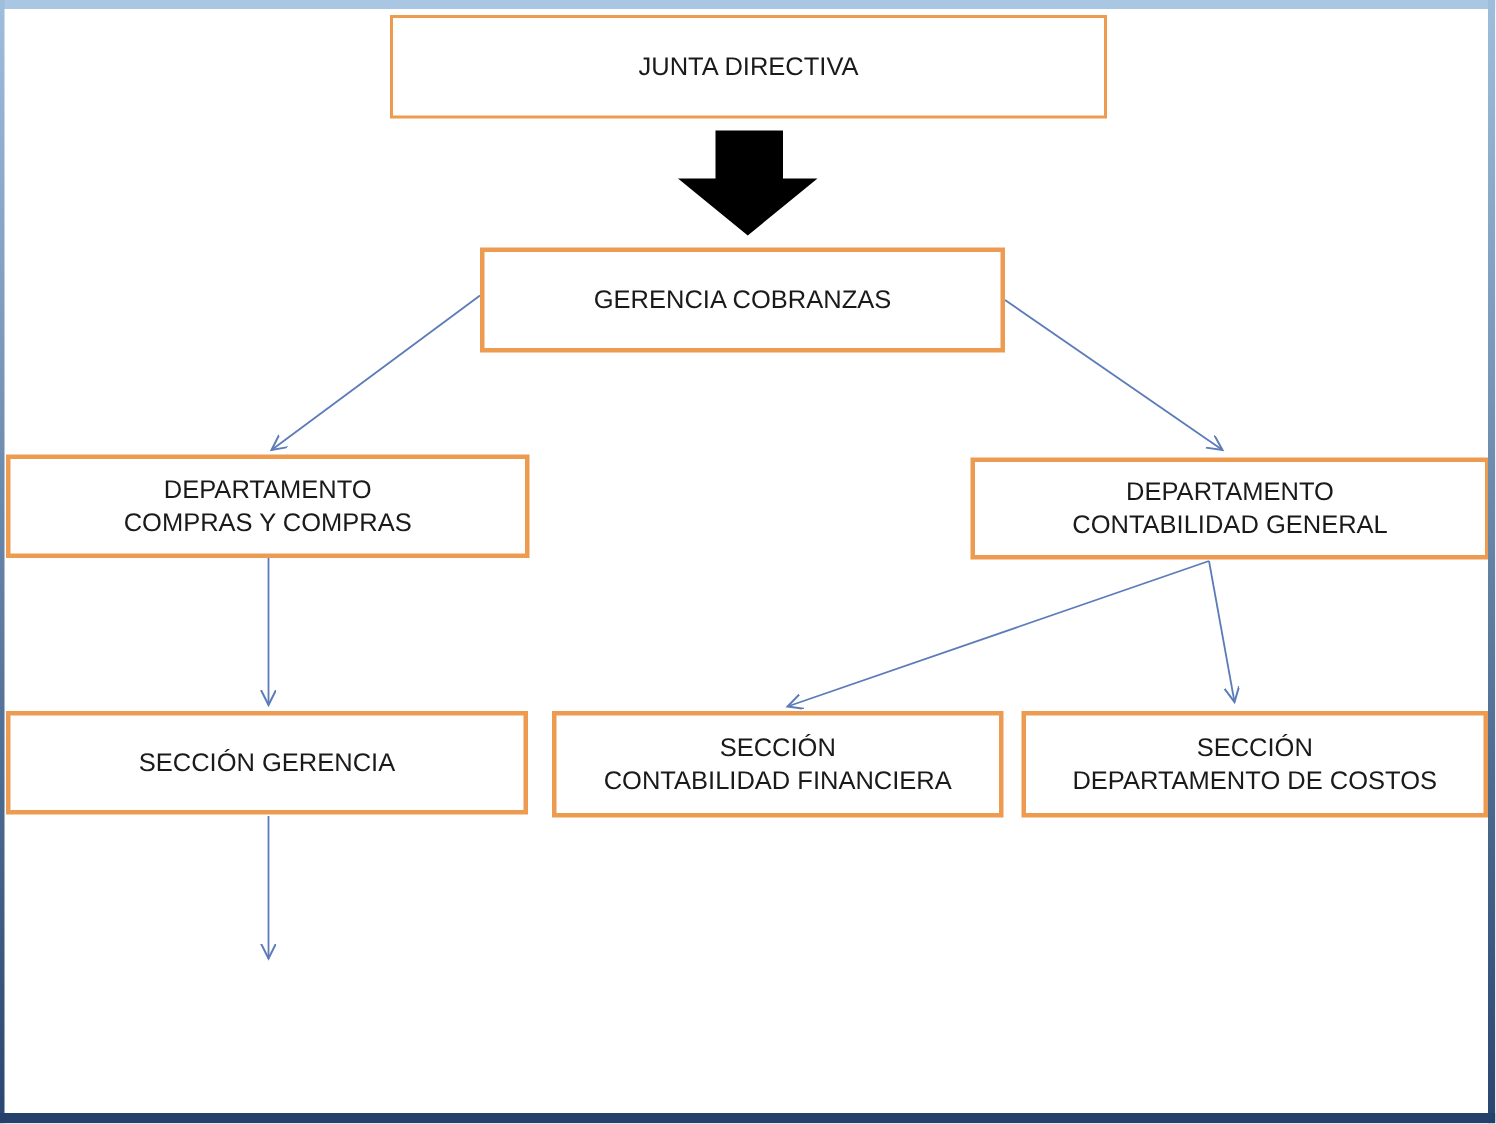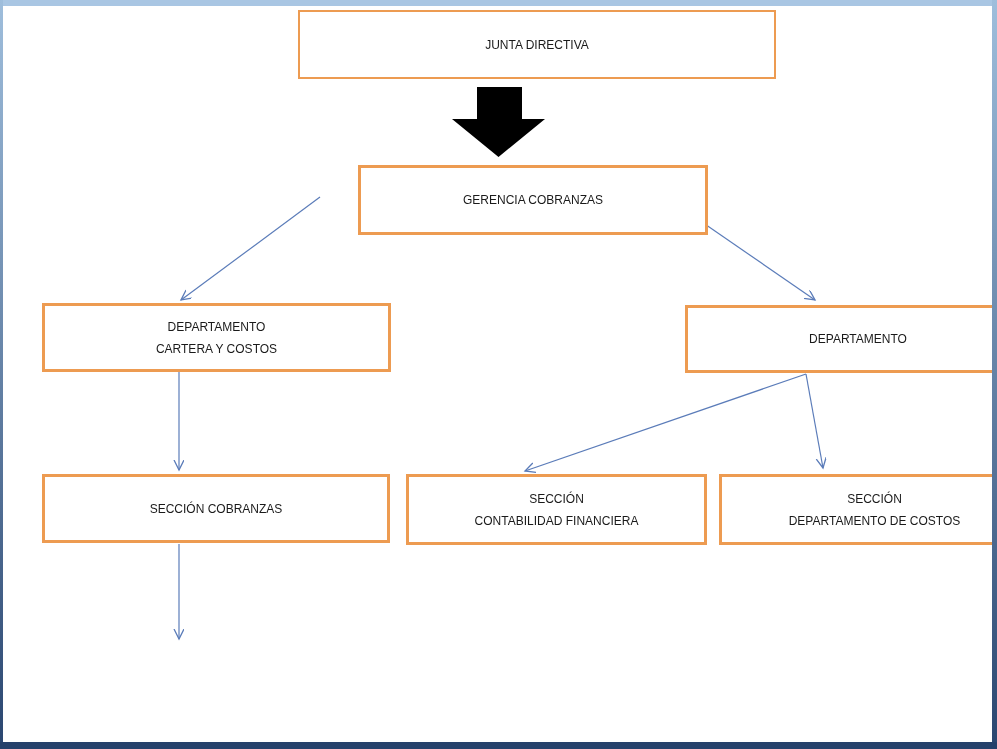--- a/index.html
+++ b/index.html
@@ -46,24 +46,23 @@
 
   .node {
     position: absolute;
     background: var(--bg);
     border: 3px solid var(--box-border);
     display: flex;
     flex-direction: column;
     justify-content: center;
     text-align: center;
     color: var(--text);
-    font-size: 12px;
+    font-size: 17px;
     line-height: 22px;
     box-sizing: border-box;
-    margin-left: 38px;
   }
   .node span { display: block; white-space: nowrap; }
 
   .n-junta     { left: 260px; top: 10px;  width: 478px; height: 69px; border-width: 2px; }
   .n-gerencia  { left: 320px; top: 165px; width: 350px; height: 70px; }
   .n-cartera   { left: 4px;   top: 303px; width: 349px; height: 69px; }
   .n-contab    { left: 647px; top: 305px; width: 346px; height: 68px; }
   .n-cobranzas { left: 4px;   top: 474px; width: 348px; height: 69px; }
   .n-financ    { left: 368px; top: 474px; width: 301px; height: 71px; }
   .n-costos    { left: 681px; top: 474px; width: 311px; height: 71px; }
@@ -94,29 +93,30 @@
   <div class="node n-junta">
     <span>JUNTA DIRECTIVA</span>
   </div>
 
   <div class="node n-gerencia">
     <span>GERENCIA COBRANZAS</span>
   </div>
 
   <div class="node n-cartera">
     <span>DEPARTAMENTO</span>
-    <span>CARTERA Y COSTOS</span>
+    <span>COMPRAS Y COMPRAS</span>
   </div>
 
   <div class="node n-contab">
     <span>DEPARTAMENTO</span>
+    <span>CONTABILIDAD GENERAL</span>
   </div>
 
   <div class="node n-cobranzas">
-    <span>SECCIÓN COBRANZAS</span>
+    <span>SECCIÓN GERENCIA</span>
   </div>
 
   <div class="node n-financ">
     <span>SECCIÓN</span>
     <span>CONTABILIDAD FINANCIERA</span>
   </div>
 
   <div class="node n-costos">
     <span>SECCIÓN</span>
     <span>DEPARTAMENTO DE COSTOS</span>

